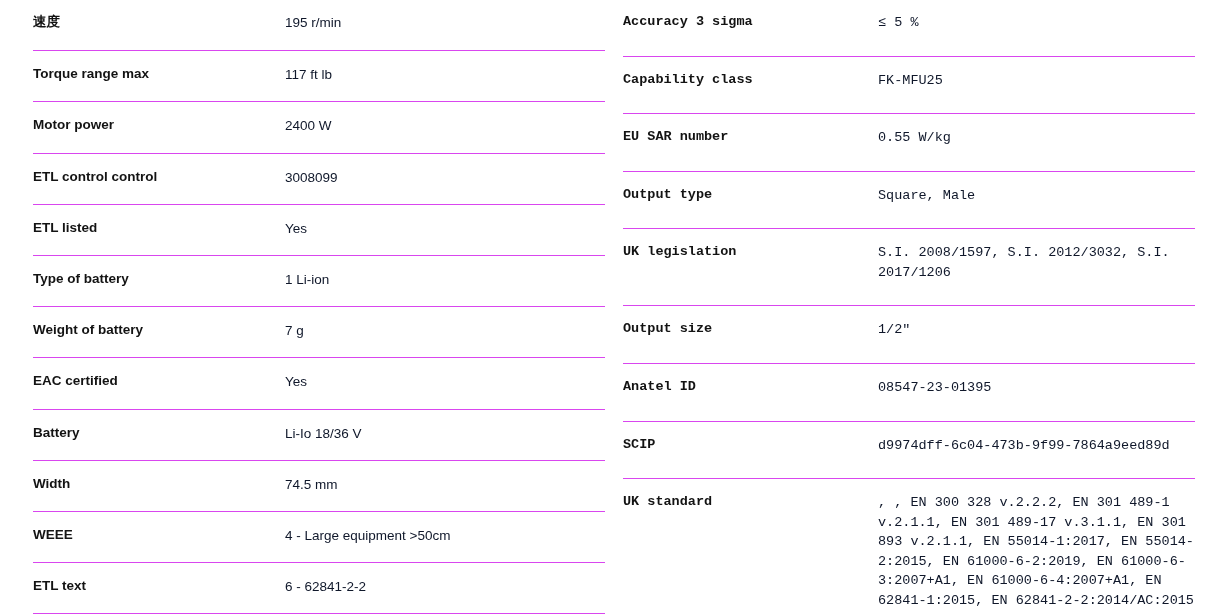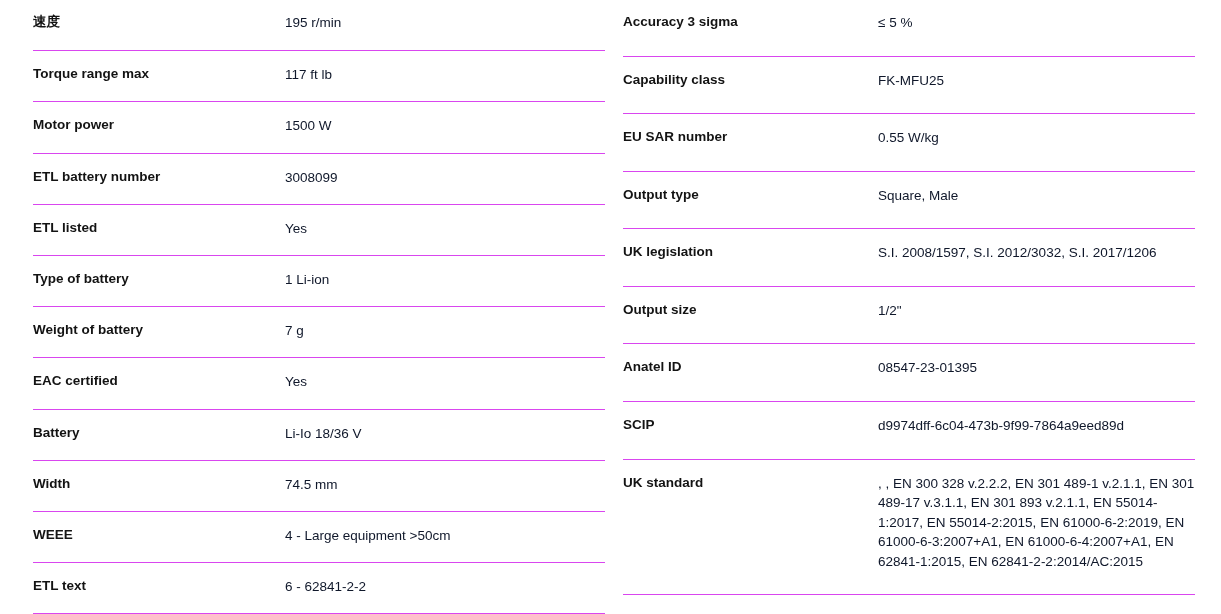--- a/index.html
+++ b/index.html
@@ -39,20 +39,21 @@
   }
   .col-left .spec-row {
     min-height: 51.2px;
     padding-top: 14px;
     padding-bottom: 12px;
   }
   .col-right .spec-row {
     min-height: 51.2px;
     padding-top: 14px;
     padding-bottom: 23px;
+    font-family: Liberation Mono, monospace;
   }
   .spec-row:first-child {
     padding-top: 13px;
   }
   .spec-label {
     font-size: 13.5px;
     font-weight: bold;
     line-height: 1.35;
     color: #131313;
     flex: 0 0 auto;
@@ -83,25 +84,25 @@
       <div class="spec-value">195 r/min</div>
     </div>
 
     <div class="spec-row">
       <div class="spec-label">Torque range max</div>
       <div class="spec-value">117 ft lb</div>
     </div>
 
     <div class="spec-row">
       <div class="spec-label">Motor power</div>
-      <div class="spec-value">1500 W</div>
+      <div class="spec-value">2400 W</div>
     </div>
 
     <div class="spec-row">
-      <div class="spec-label">ETL battery number</div>
+      <div class="spec-label">ETL control control</div>
       <div class="spec-value">3008099</div>
     </div>
 
     <div class="spec-row">
       <div class="spec-label">ETL listed</div>
       <div class="spec-value">Yes</div>
     </div>
 
     <div class="spec-row">
       <div class="spec-label">Type of battery</div>

